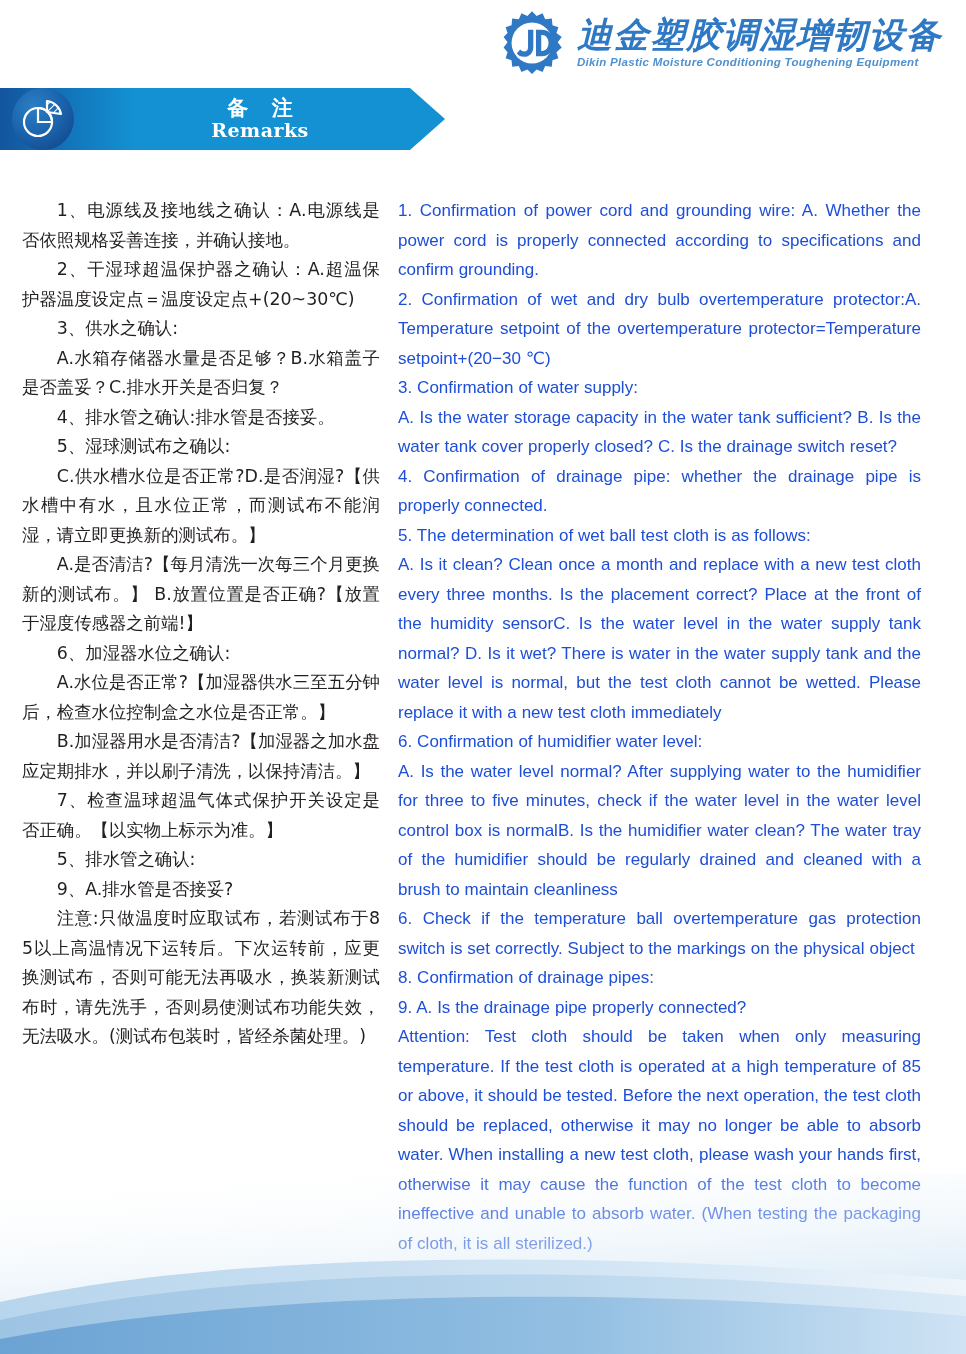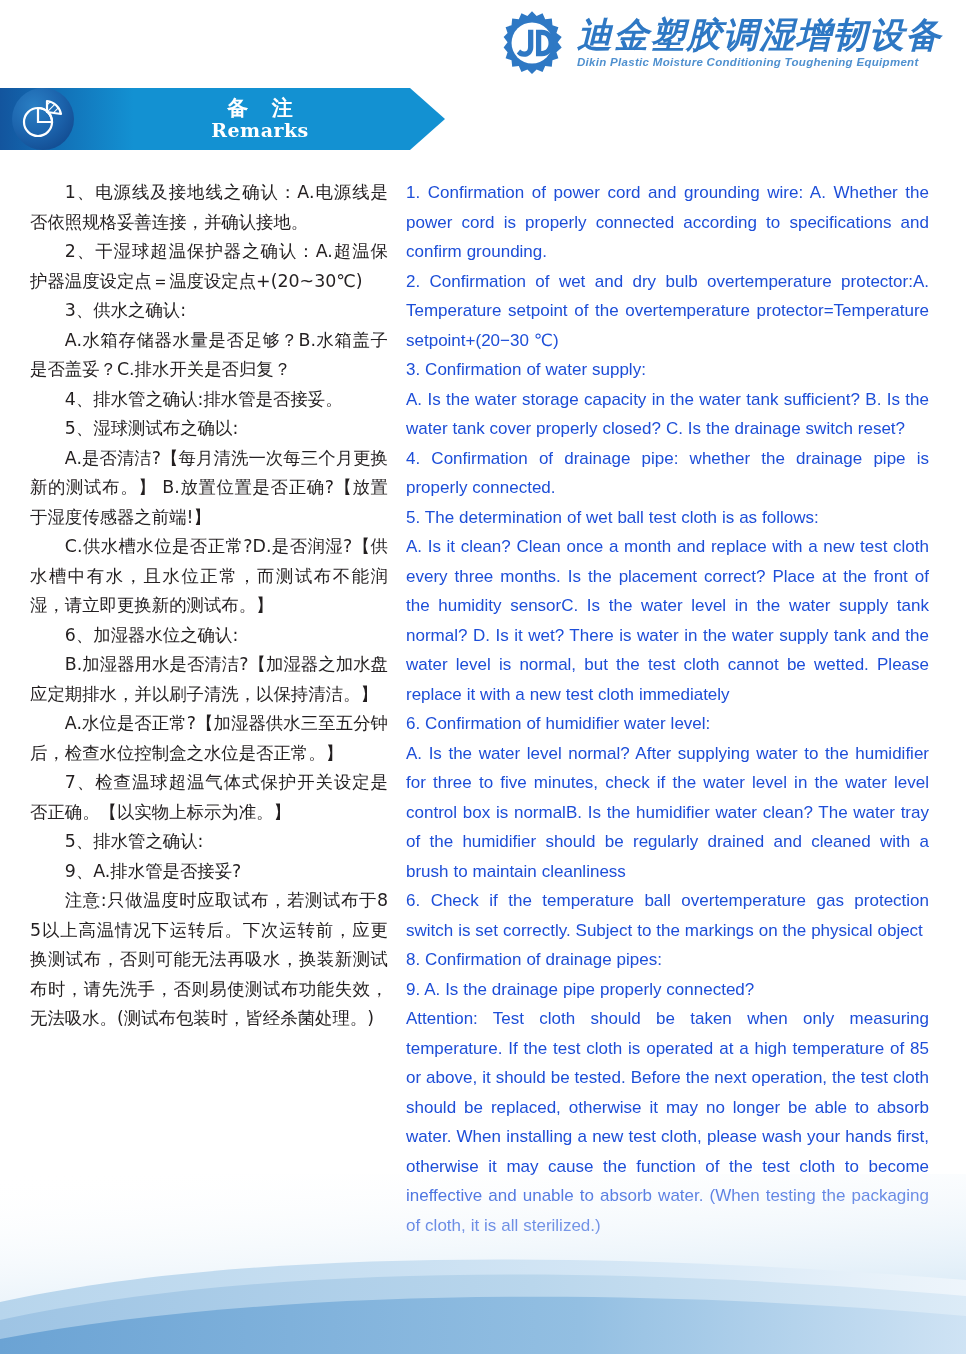--- a/index.html
+++ b/index.html
@@ -116,22 +116,21 @@
 
   
   .content {
     position: absolute;
     top: 178px;
     left: 0;
     width: 966px;
   }
   .col {
     position: absolute;
-    top: 0;
-    margin-left: 8px;
+    top: 18px;
   }
   .col-cn {
     left: 22px;
     width: 358px;
   }
   .col-en {
     left: 398px;
     width: 523px;
   }
   .p-cn {
@@ -229,25 +228,25 @@
 
 <div class="content">
 
   <div class="col col-cn">
     <p class="p-cn">1、电源线及接地线之确认：A.电源线是否依照规格妥善连接，并确认接地。</p>
     <p class="p-cn">2、干湿球超温保护器之确认：A.超温保护器温度设定点＝温度设定点+(20~30℃)</p>
     <p class="p-cn">3、供水之确认:</p>
     <p class="p-cn">A.水箱存储器水量是否足够？B.水箱盖子是否盖妥？C.排水开关是否归复？</p>
     <p class="p-cn">4、排水管之确认:排水管是否接妥。</p>
     <p class="p-cn">5、湿球测试布之确以:</p>
+    <p class="p-cn">C.供水槽水位是否正常?D.是否润湿?【供水槽中有水，且水位正常，而测试布不能润湿，请立即更换新的测试布。】</p>
     <p class="p-cn">A.是否清洁?【每月清洗一次每三个月更换新的测试布。】 B.放置位置是否正确?【放置于湿度传感器之前端!】</p>
-    <p class="p-cn">C.供水槽水位是否正常?D.是否润湿?【供水槽中有水，且水位正常，而测试布不能润湿，请立即更换新的测试布。】</p>
     <p class="p-cn">6、加湿器水位之确认:</p>
+    <p class="p-cn">A.水位是否正常?【加湿器供水三至五分钟后，检查水位控制盒之水位是否正常。】</p>
     <p class="p-cn">B.加湿器用水是否清洁?【加湿器之加水盘应定期排水，并以刷子清洗，以保持清洁。】</p>
-    <p class="p-cn">A.水位是否正常?【加湿器供水三至五分钟后，检查水位控制盒之水位是否正常。】</p>
     <p class="p-cn">7、检查温球超温气体式保护开关设定是否正确。【以实物上标示为准。】</p>
     <p class="p-cn">5、排水管之确认:</p>
     <p class="p-cn">9、A.排水管是否接妥?</p>
     <p class="p-cn">注意:只做温度时应取试布，若测试布于85以上高温情况下运转后。下次运转前，应更换测试布，否则可能无法再吸水，换装新测试布时，请先洗手，否则易使测试布功能失效，无法吸水。(测试布包装时，皆经杀菌处理。)</p>
   </div>
 
   <div class="col col-en">
     <p class="p-en">1. Confirmation of power cord and grounding wire: A. Whether the power cord is properly connected according to specifications and confirm grounding.</p>
     <p class="p-en">2. Confirmation of wet and dry bulb overtemperature protector:A. Temperature setpoint of the overtemperature protector=Temperature setpoint+(20−30 ℃)</p>
     <p class="p-en flush">3. Confirmation of water supply:</p>

